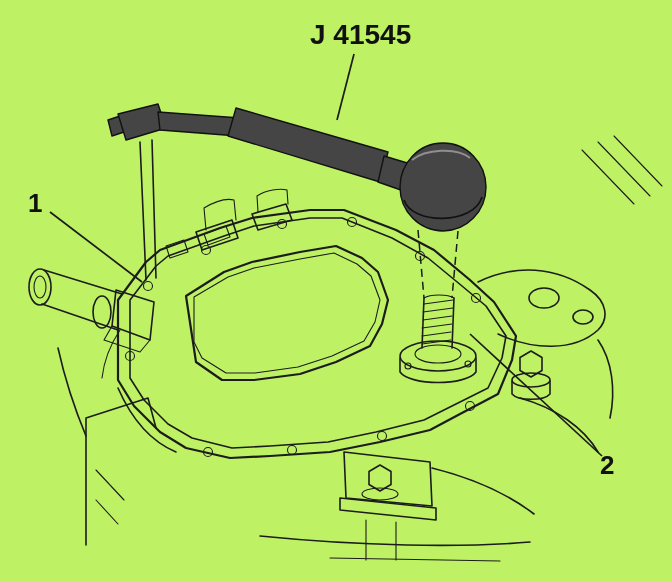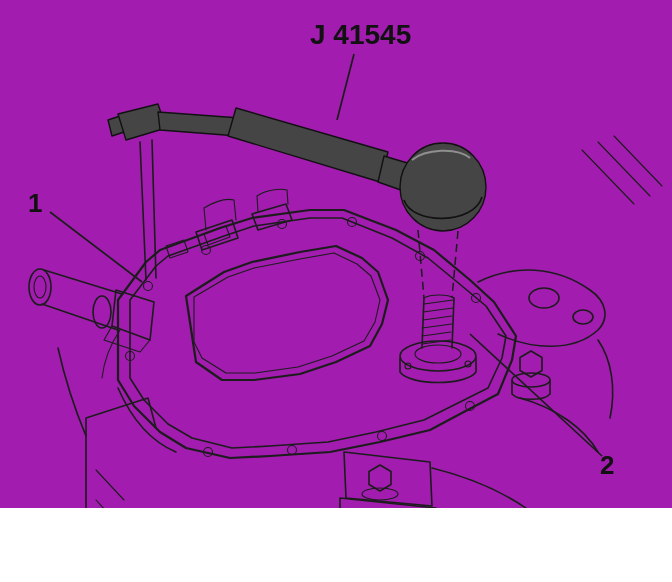--- a/index.html
+++ b/index.html
@@ -3,22 +3,22 @@
 <meta charset="utf-8">
 <style>
   html, body {
     margin: 0;
     padding: 0;
     background: #ffffff;
   }
   .stage {
     position: relative;
     width: 672px;
-    height: 508px;
-    background: #a21caf;
+    height: 582px;
+    background: #bef264;
     overflow: hidden;
     font-family: "Liberation Sans", sans-serif;
   }
   svg { display: block; }
   .lineart {
     fill: none;
     stroke: #1c1c1c;
     stroke-width: 1.6;
     stroke-linejoin: round;
     stroke-linecap: round;

